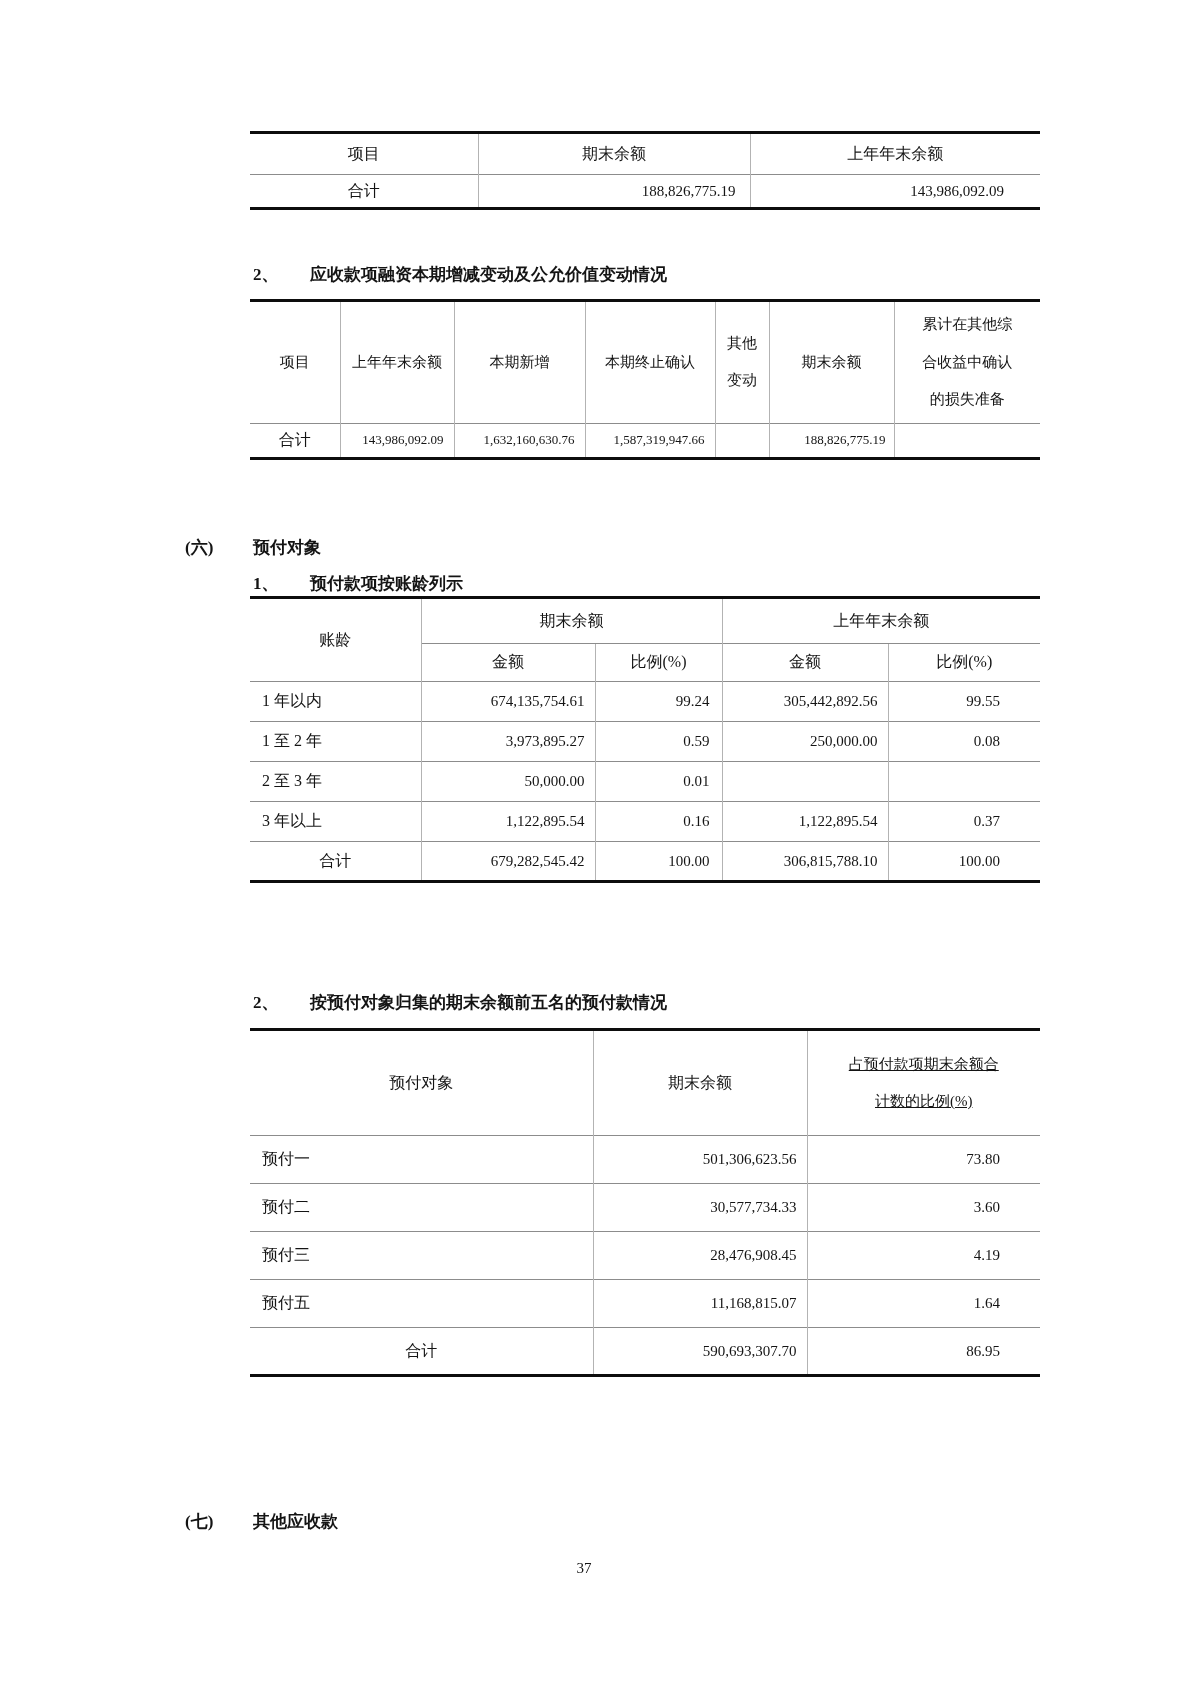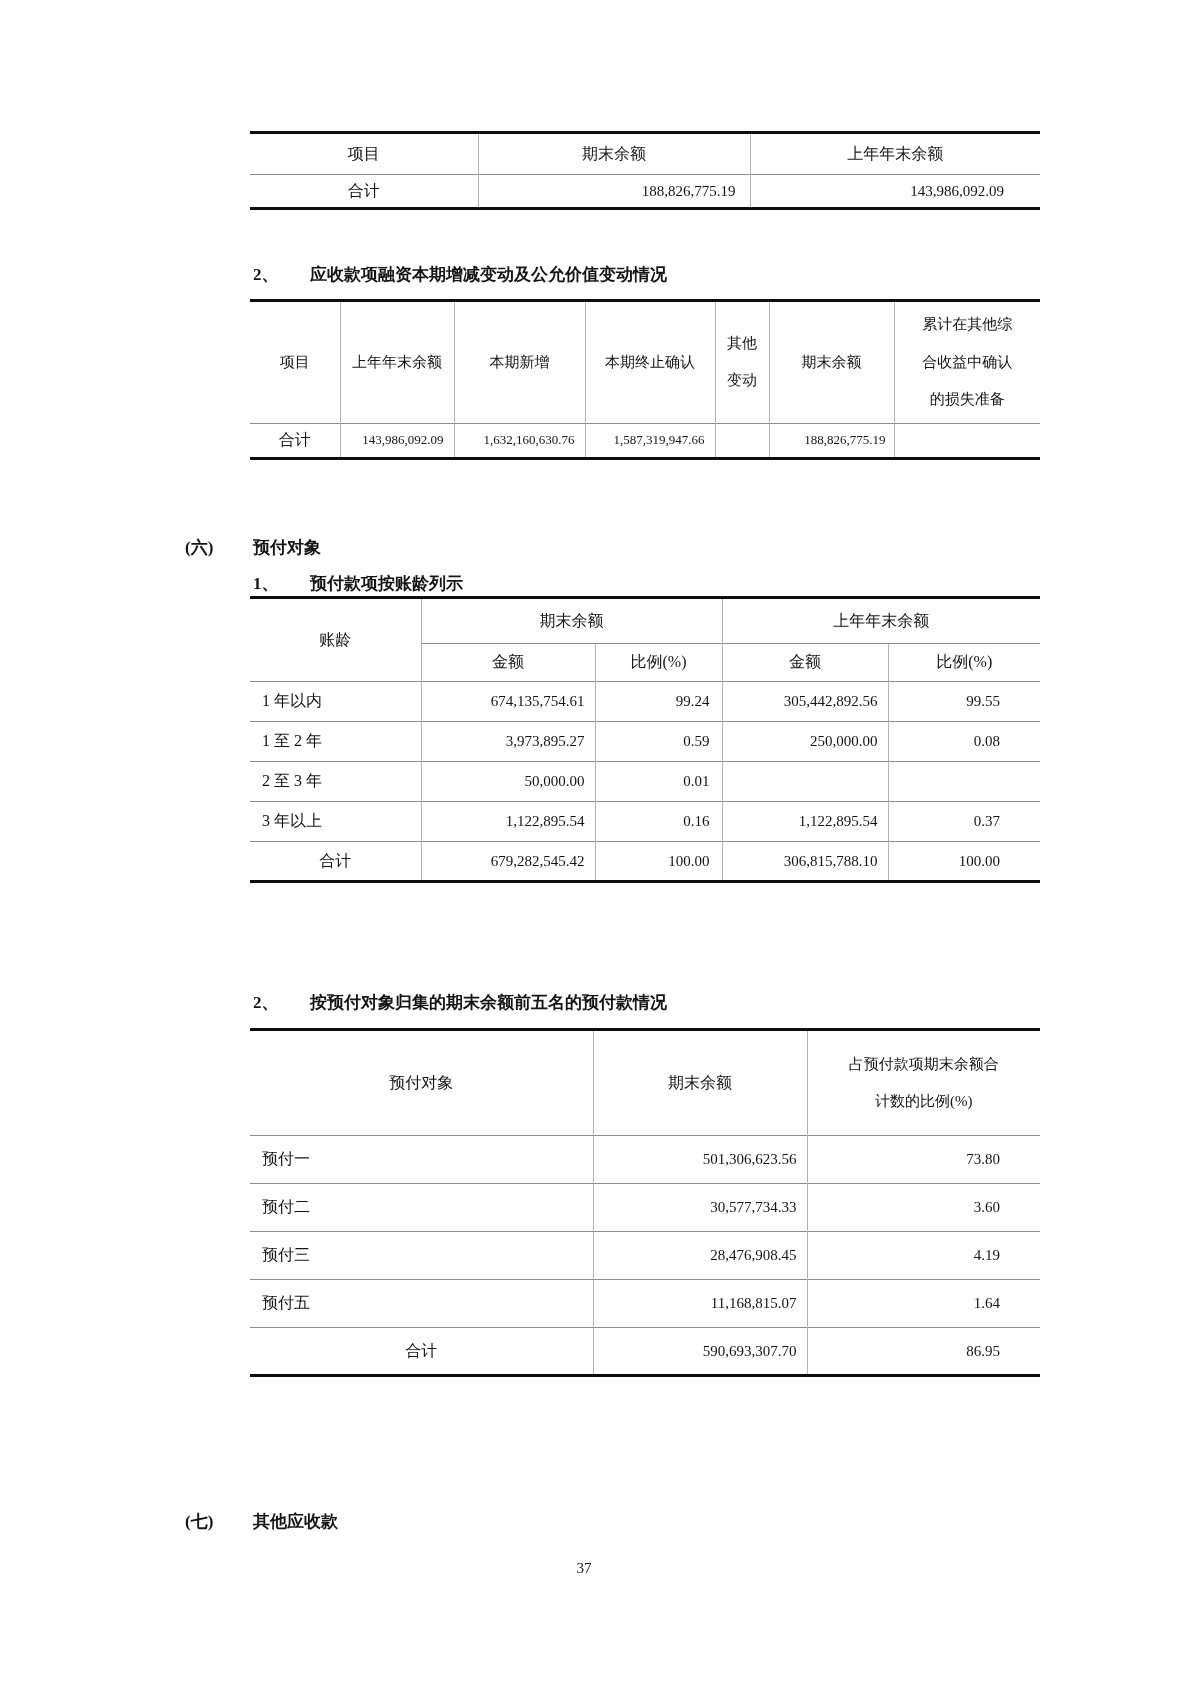--- a/index.html
+++ b/index.html
@@ -45,21 +45,21 @@
   #t-fin { top:299px; left:250px; }
   #t-fin th { font-size:15px; line-height:2.5; }
   #t-fin td.rt { font-size:13px; }
   .wrap-tiny   { padding:0 10px; }
   .wrap-narrow { padding:4px 26px; }
 
   #t-aging { top:596px; left:250px; }
 
   #t-top5 { top:1028px; left:250px; }
   #t-top5 th { line-height:2.45; font-size:16px; }
-  .wrap-pct { padding:0 38px; font-size:15px !important; }
+  .wrap-pct { padding:0 38px; font-size:15px !important;text-decoration:underline; }
 
   
   .heading {
     position:absolute; display:flex;
     font-weight:bold; font-size:17px; white-space:nowrap;
   }
   .hl  { display:inline-block; }
   .w57 { width:57px; }
   .w68 { width:68px; }
 

